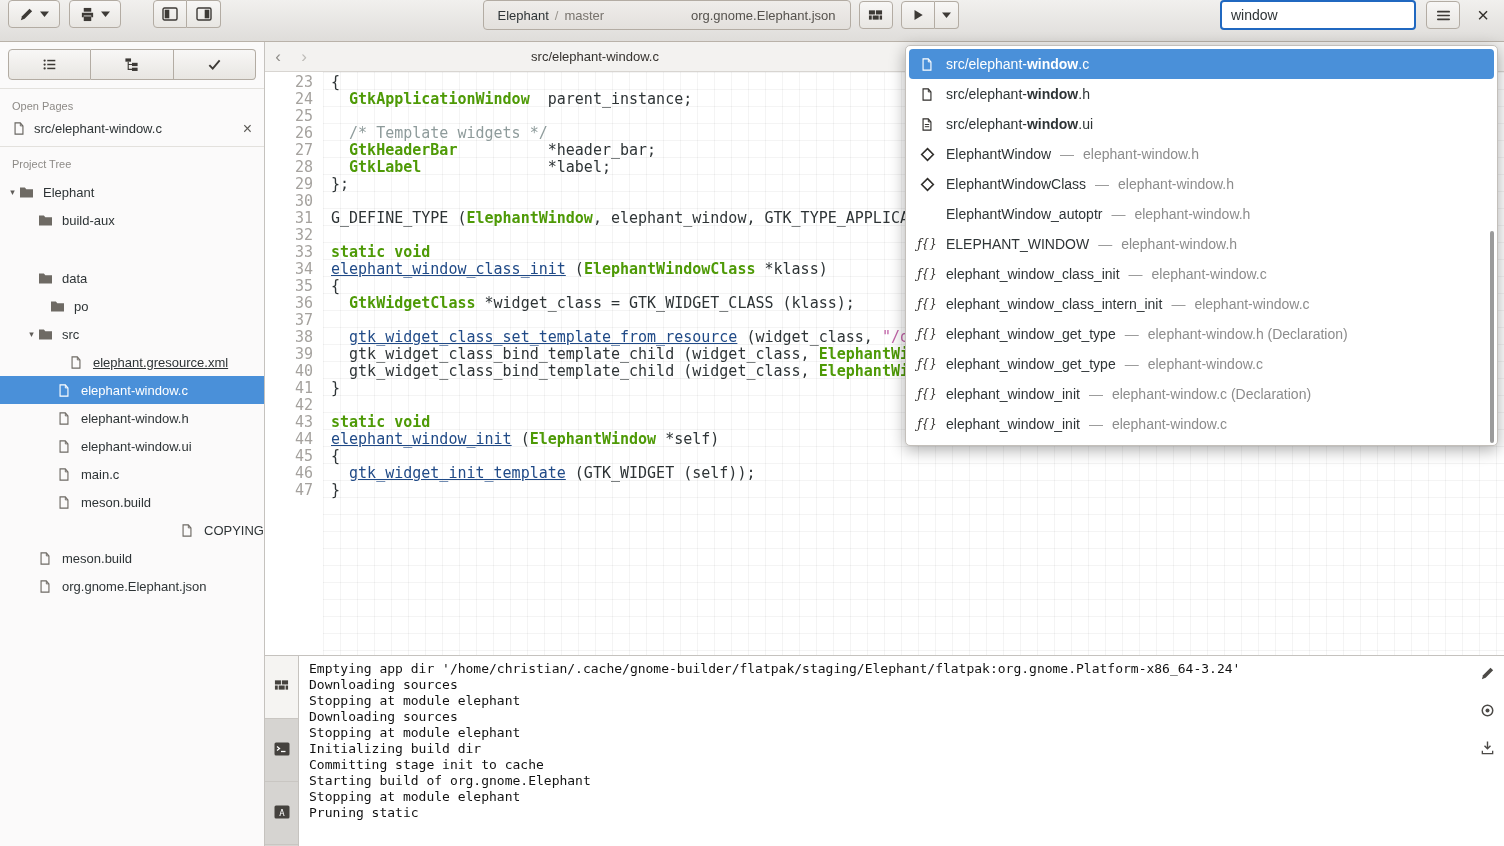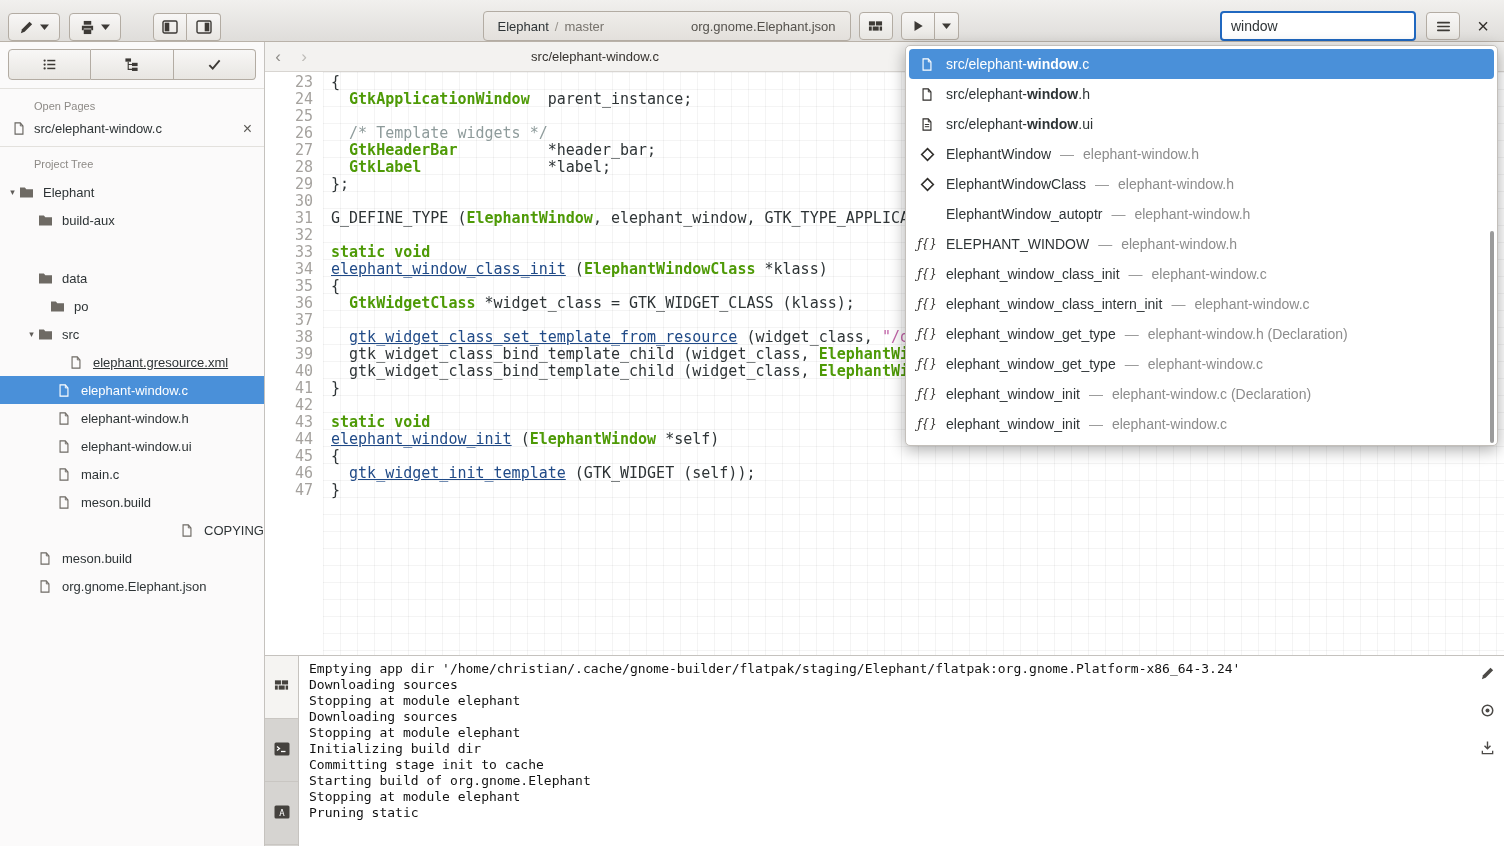--- a/index.html
+++ b/index.html
@@ -1,20 +1,20 @@
 <!DOCTYPE html>
 <html><head>
 <meta charset="utf-8">
 <style>
   * { margin:0; padding:0; box-sizing:border-box; }
   body { font-family:"Liberation Sans", sans-serif; font-size:13px; color:#2e3436; background:#fff; }
   .window { position:relative; width:1504px; height:846px; overflow:hidden; background:#fff; }
 
   
-  .headerbar { height:42px; display:flex; align-items:flex-end; padding:0 8px; gap:8px;
+  .headerbar { height:42px; display:flex; align-items:flex-start; padding:0 8px; gap:8px;
     background:linear-gradient(#f1f0ee,#dfddda); border-bottom:1px solid #b9b2a9; }
   .btn { display:inline-flex; align-items:center; justify-content:center; gap:6px; height:28px; padding:0 10px;
     background:linear-gradient(#f8f7f6,#e8e6e2); border:1px solid #b3aca3; border-radius:4px; color:#3d3a36; cursor:pointer; }
   .btn .ico { display:inline-flex; align-items:center; }
   .linked { display:inline-flex; }
   .linked .btn { border-radius:0; border-left-width:0; }
   .linked .btn:first-child { border-radius:4px 0 0 4px; border-left-width:1px; }
   .linked .btn:last-child { border-radius:0 4px 4px 0; }
   .hb-left { display:flex; align-items:center; gap:9px; }
   .hb-left .gap { width:14px; }
@@ -31,21 +31,21 @@
   .flat-btn { background:none; border:none; cursor:pointer; color:#33302c; display:inline-flex; align-items:center; justify-content:center; }
   .close-btn { font-size:20px; width:26px; height:28px; line-height:26px; }
 
   
   .body { display:flex; height:804px; }
 
   
   .sidebar { width:265px; min-width:265px; background:#fbfafa; border-right:1px solid #c5c2be; display:flex; flex-direction:column; overflow:hidden; }
   .sidebar-toolbar { display:flex; padding:7px 8px 8px; border-bottom:1px solid #e3e1dd; }
   .sidebar-toolbar .btn { flex:1; height:31px; }
-  .section-label { font-size:11px; color:#8d8a86; padding:11px 12px 5px;margin-left:22px; }
+  .section-label { font-size:11px; color:#8d8a86; padding:11px 12px 5px; }
   .open-page-row { display:flex; align-items:center; gap:8px; padding:4px 12px 6px; color:#2e3436; cursor:pointer; }
   .open-page-row .t-ico { color:#686560; display:inline-flex; }
   .open-page-row .close { margin-left:auto; color:#5c5a56; font-size:16px; line-height:14px; cursor:pointer; }
   .sidebar-divider { border-top:1px solid #e3e1dd; margin-top:4px; }
   .tree { margin-top:3px; }
   .tree-row { display:flex; align-items:center; height:28px; color:#2e3436; cursor:pointer; white-space:nowrap; }
   .tree-row .arrow { width:13px; font-size:9px; color:#5f5c58; text-align:center; flex:none; }
   .tree-row .t-ico { width:17px; height:16px; color:#6e6a64; display:inline-flex; align-items:center; margin-right:7px; flex:none; }
   .tree-row .t-label { font-size:13px; }
   .tree-row.selected { background:#4a90d9; color:#fff; }

